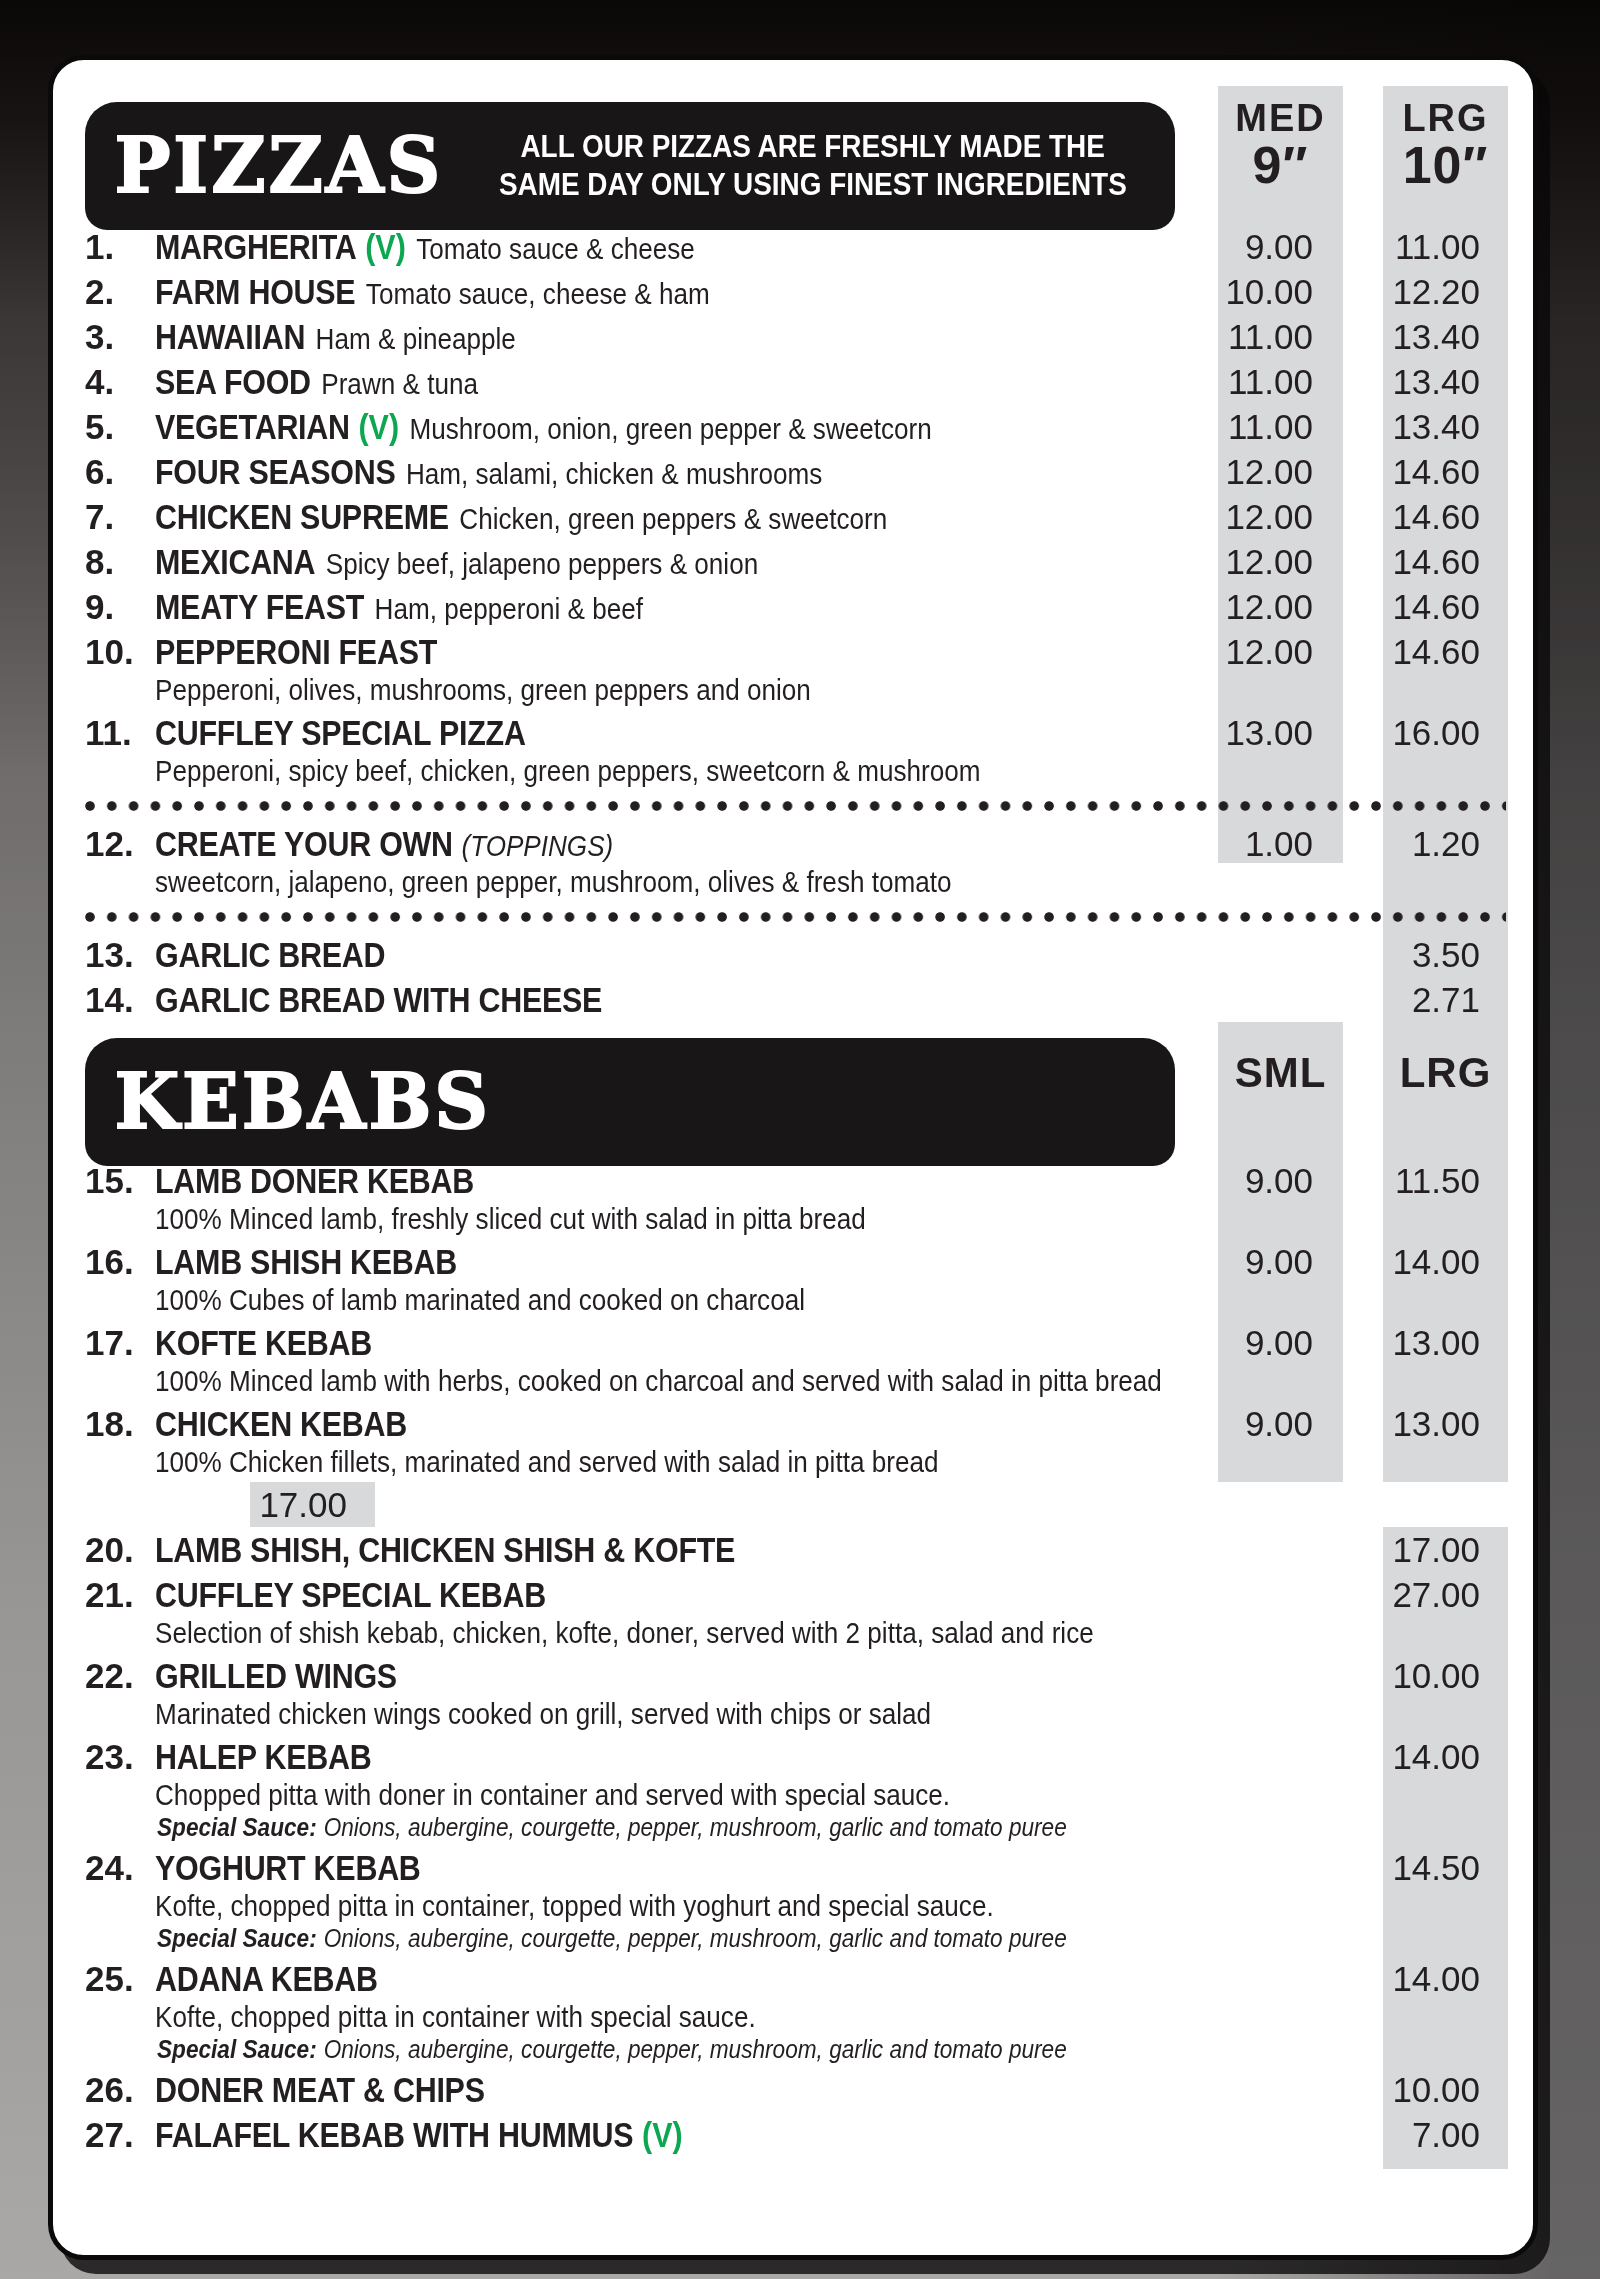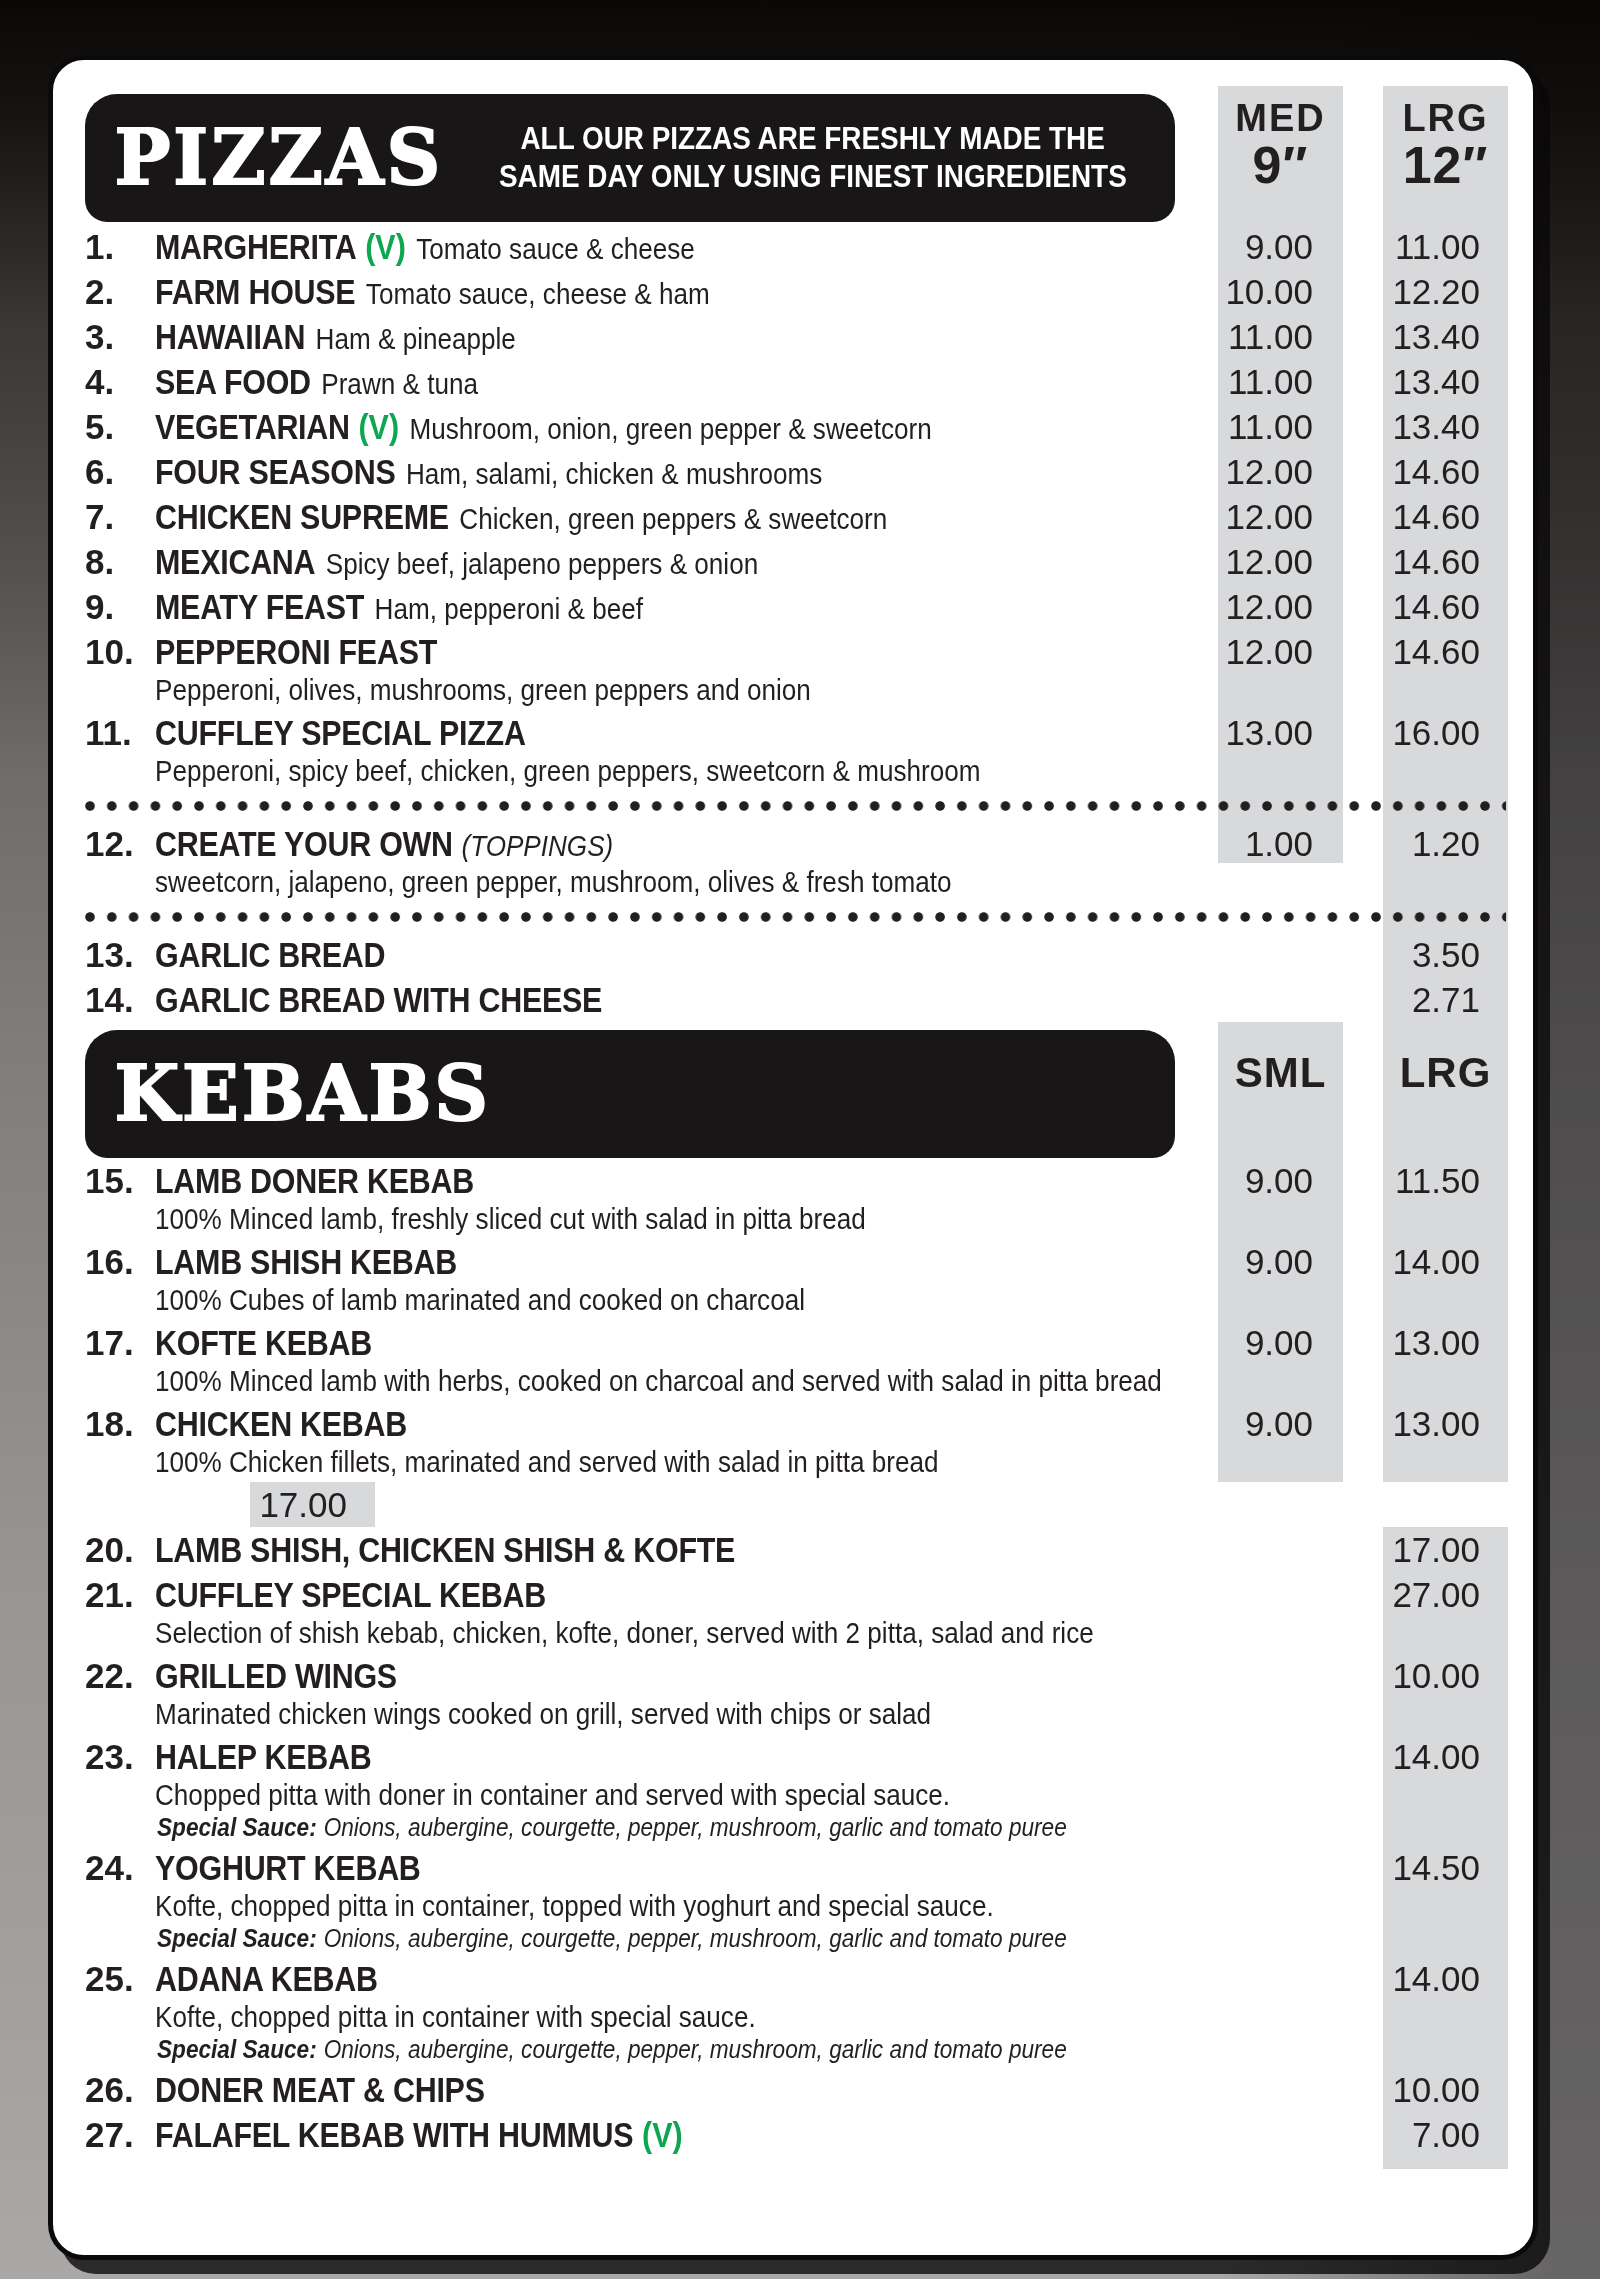--- a/index.html
+++ b/index.html
@@ -36,21 +36,21 @@
   .row{display:flex;position:relative;}
   .cellc{width:1133px;position:relative;}
   .cmed,.clrg{width:125px;position:relative;}
   .cgap{width:40px;}
   .gray{background:var(--band);}
   .gray-part{background:linear-gradient(var(--band) 0px, var(--band) 42px, rgba(0,0,0,0) 42px);}
 
   
   .r-header{height:128px;}
   .hdr-box{
-    position:absolute;left:0;top:8px;width:1090px;height:128px;
+    position:absolute;left:0;top:16px;width:1090px;height:128px;
     background:var(--panel);
     border-radius:32px 32px 22px 22px;
     display:flex;align-items:center;color:#fff;
   }
   .hdr-title{
     font-family:"DejaVu Serif", serif;font-weight:bold;
     font-size:76px;line-height:100px;letter-spacing:3px;
     padding-left:30px;white-space:nowrap;
     -webkit-text-stroke:2px #ffffff;
     transform:scaleX(0.98);transform-origin:0 50%;
@@ -105,21 +105,21 @@
               </div>
             </div>
           </div>
           <div class="cmed gray ch">
             <div class="ch-label">MED</div>
             <div class="ch-size">9″</div>
           </div>
           <div class="cgap"></div>
           <div class="clrg gray ch">
             <div class="ch-label">LRG</div>
-            <div class="ch-size">12″</div>
+            <div class="ch-size">10″</div>
           </div>
         </div>
         <div class="row r-sp" style="height: 10px;">
           <div class="cellc"></div>
           <div class="cmed gray"></div>
           <div class="cgap"></div>
           <div class="clrg gray"></div>
         </div>
         <div class="row r-item">
           <div class="cellc">

